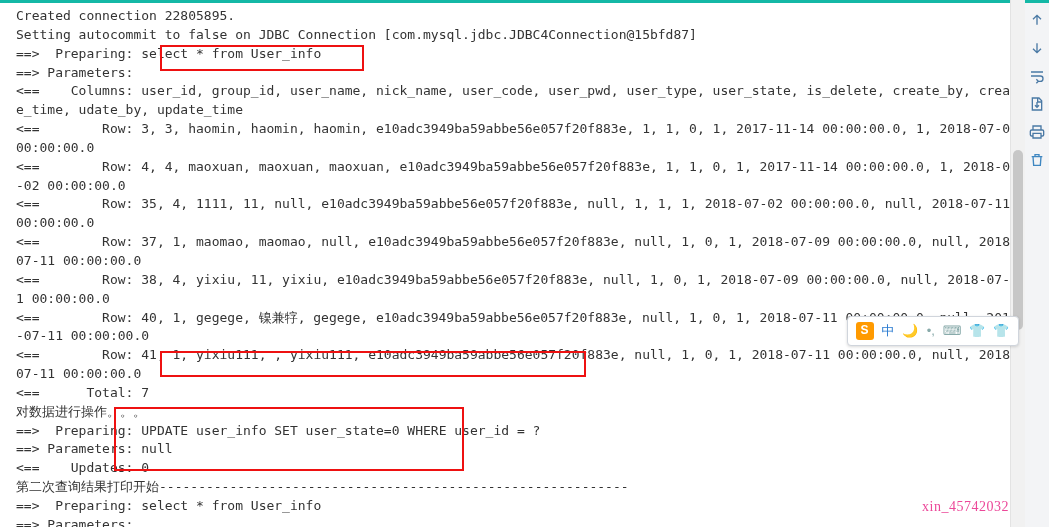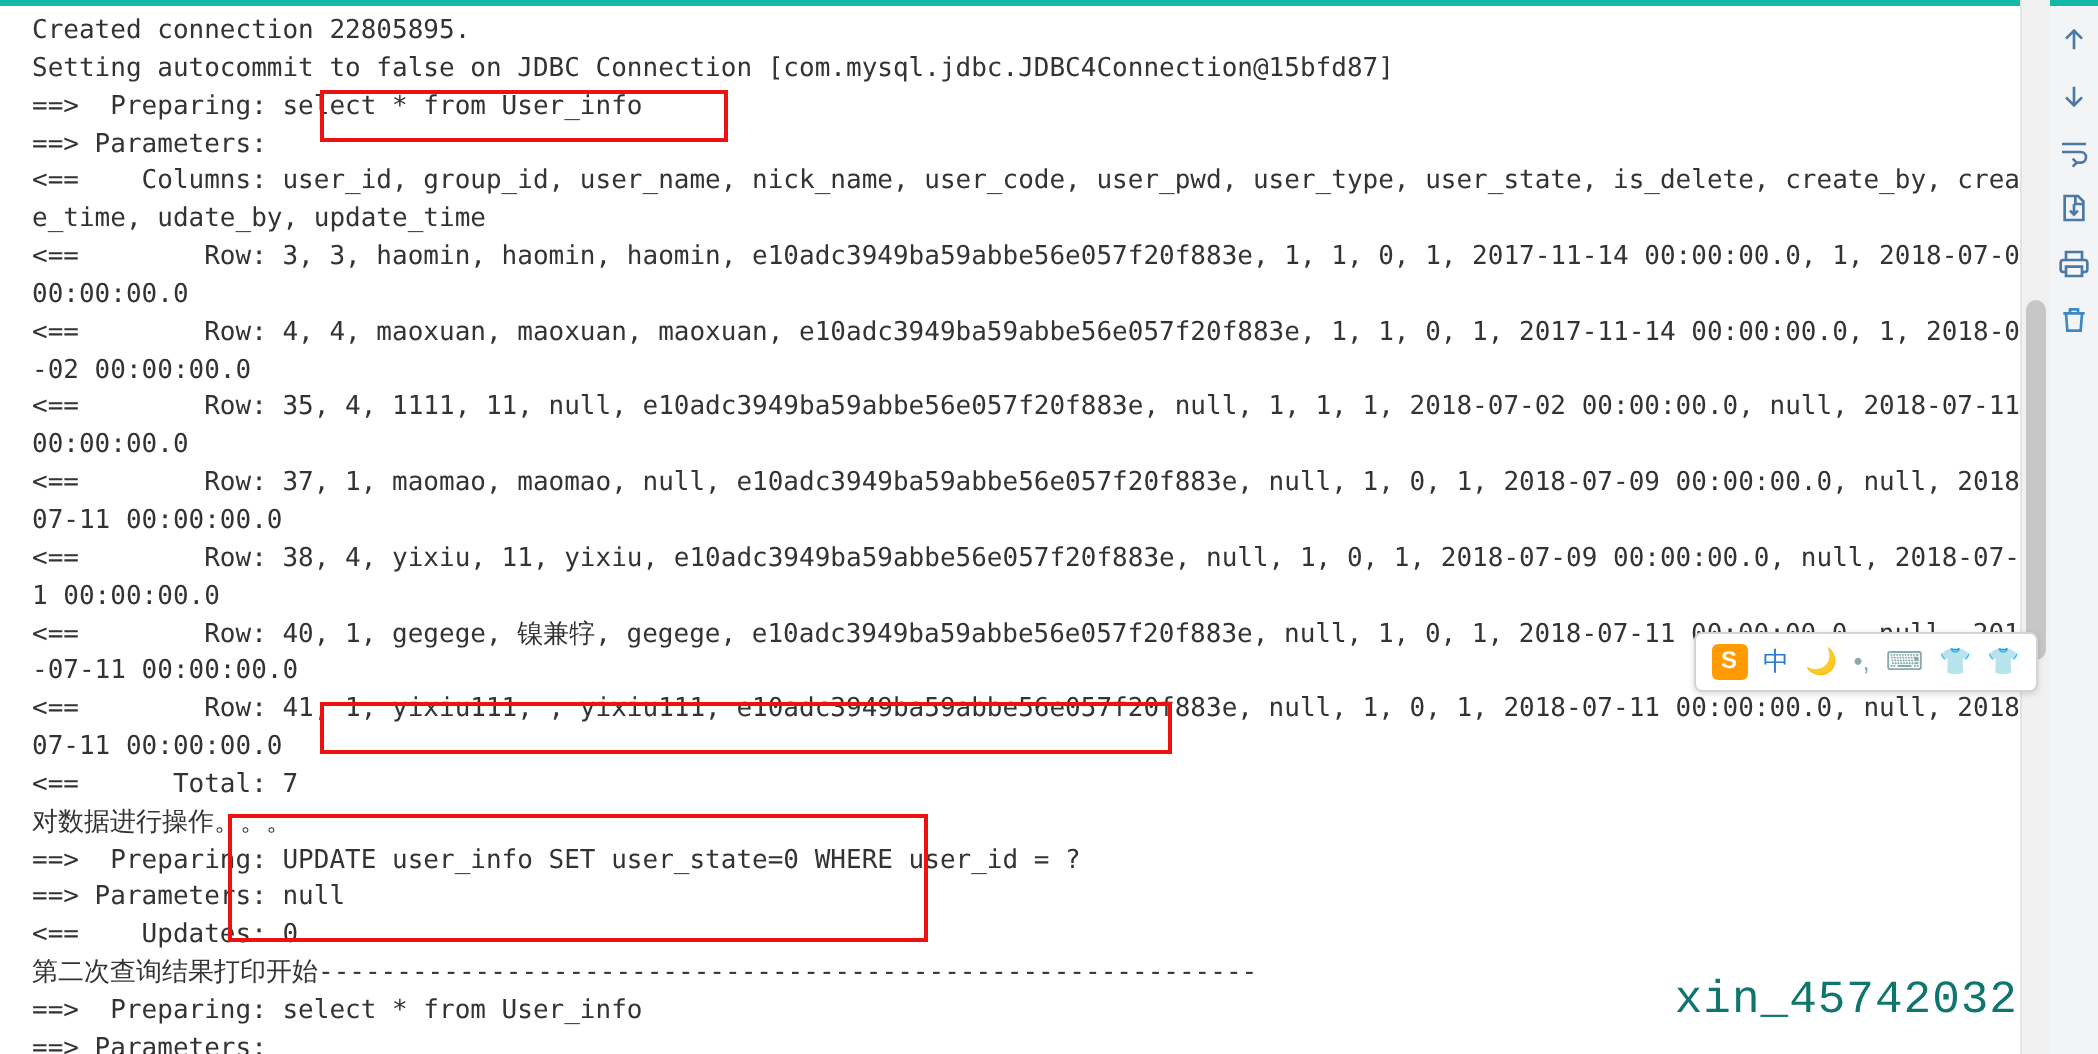--- a/index.html
+++ b/index.html
@@ -8,21 +8,21 @@
   .tool{width:24px;background:#f3f4f6;border-left:1px solid #d9dee3;display:flex;flex-direction:column;align-items:center;gap:10px;padding-top:8px}
   .tool .btn{width:18px;height:18px;color:#4a79a5;cursor:pointer;display:flex;align-items:center;justify-content:center}
   .tool .btn svg{width:16px;height:16px;stroke:#4a79a5;fill:none;stroke-width:2}
   .tool .btn.danger svg{stroke:#3f87c1}
   .line{display:block}
   .hl{position:absolute;border:2px solid #e11;background:transparent;pointer-events:none}
   
   .ime{position:absolute;right:30px;top:316px;height:28px;background:#fff;border:1px solid #d0d5dc;border-radius:4px;display:flex;align-items:center;gap:8px;padding:0 8px;box-shadow:0 1px 3px rgba(0,0,0,.15);font-family:"Microsoft YaHei",sans-serif;font-size:13px;color:#2a7bd1}
   .ime .s{width:18px;height:18px;background:#ff9a00;border-radius:3px;color:#fff;display:flex;align-items:center;justify-content:center;font-weight:700;font-size:12px}
   .ime .dim{color:#8aa}
-  .watermark{position:absolute;right:40px;bottom:10px;color:#0f766e;font-size:23px;font-family:Liberation Mono, monospace;letter-spacing:.5px;pointer-events:none}
+  .watermark{position:absolute;right:40px;bottom:10px;color:#ec4899;font-size:14px;font-family:Liberation Serif, serif;letter-spacing:.5px;pointer-events:none}
   .scrollbar{position:absolute;top:0;right:24px;width:14px;height:100%;background:#f1f1f1;border-left:1px solid #e3e3e3}
   .scroll-thumb{position:absolute;left:2px;width:10px;border-radius:5px;background:#c7c7c7}
 </style>
 </head>
 <body>
 
 <div class="wrap">
   <div class="log" id="log"><span class="line">Created connection 22805895.</span><span class="line">Setting autocommit to false on JDBC Connection [com.mysql.jdbc.JDBC4Connection@15bfd87]</span><span class="line">==&gt;  Preparing: select * from User_info </span><span class="line">==&gt; Parameters: </span><span class="line">&lt;==    Columns: user_id, group_id, user_name, nick_name, user_code, user_pwd, user_type, user_state, is_delete, create_by, create_time, udate_by, update_time</span><span class="line">&lt;==        Row: 3, 3, haomin, haomin, haomin, e10adc3949ba59abbe56e057f20f883e, 1, 1, 0, 1, 2017-11-14 00:00:00.0, 1, 2018-07-08 00:00:00.0</span><span class="line">&lt;==        Row: 4, 4, maoxuan, maoxuan, maoxuan, e10adc3949ba59abbe56e057f20f883e, 1, 1, 0, 1, 2017-11-14 00:00:00.0, 1, 2018-07-02 00:00:00.0</span><span class="line">&lt;==        Row: 35, 4, 1111, 11, null, e10adc3949ba59abbe56e057f20f883e, null, 1, 1, 1, 2018-07-02 00:00:00.0, null, 2018-07-11 00:00:00.0</span><span class="line">&lt;==        Row: 37, 1, maomao, maomao, null, e10adc3949ba59abbe56e057f20f883e, null, 1, 0, 1, 2018-07-09 00:00:00.0, null, 2018-07-11 00:00:00.0</span><span class="line">&lt;==        Row: 38, 4, yixiu, 11, yixiu, e10adc3949ba59abbe56e057f20f883e, null, 1, 0, 1, 2018-07-09 00:00:00.0, null, 2018-07-11 00:00:00.0</span><span class="line">&lt;==        Row: 40, 1, gegege, 镍兼牸, gegege, e10adc3949ba59abbe56e057f20f883e, null, 1, 0, 1, 2018-07-11 00:00:00.0, null, 2018-07-11 00:00:00.0</span><span class="line">&lt;==        Row: 41, 1, yixiu111, , yixiu111, e10adc3949ba59abbe56e057f20f883e, null, 1, 0, 1, 2018-07-11 00:00:00.0, null, 2018-07-11 00:00:00.0</span><span class="line">&lt;==      Total: 7</span><span class="line">对数据进行操作。。。</span><span class="line">==&gt;  Preparing: UPDATE user_info SET user_state=0 WHERE user_id = ? </span><span class="line">==&gt; Parameters: null</span><span class="line">&lt;==    Updates: 0</span><span class="line">第二次查询结果打印开始------------------------------------------------------------</span><span class="line">==&gt;  Preparing: select * from User_info </span><span class="line">==&gt; Parameters: </span><div class="hl" style="top: 42px; left: 160px; width: 200px; height: 22px;"></div><div class="hl" style="top: 348px; left: 160px; width: 422px; height: 22px;"></div><div class="hl" style="top: 404px; left: 114px; width: 346px; height: 60px;"></div></div>
 
   <div class="scrollbar">

